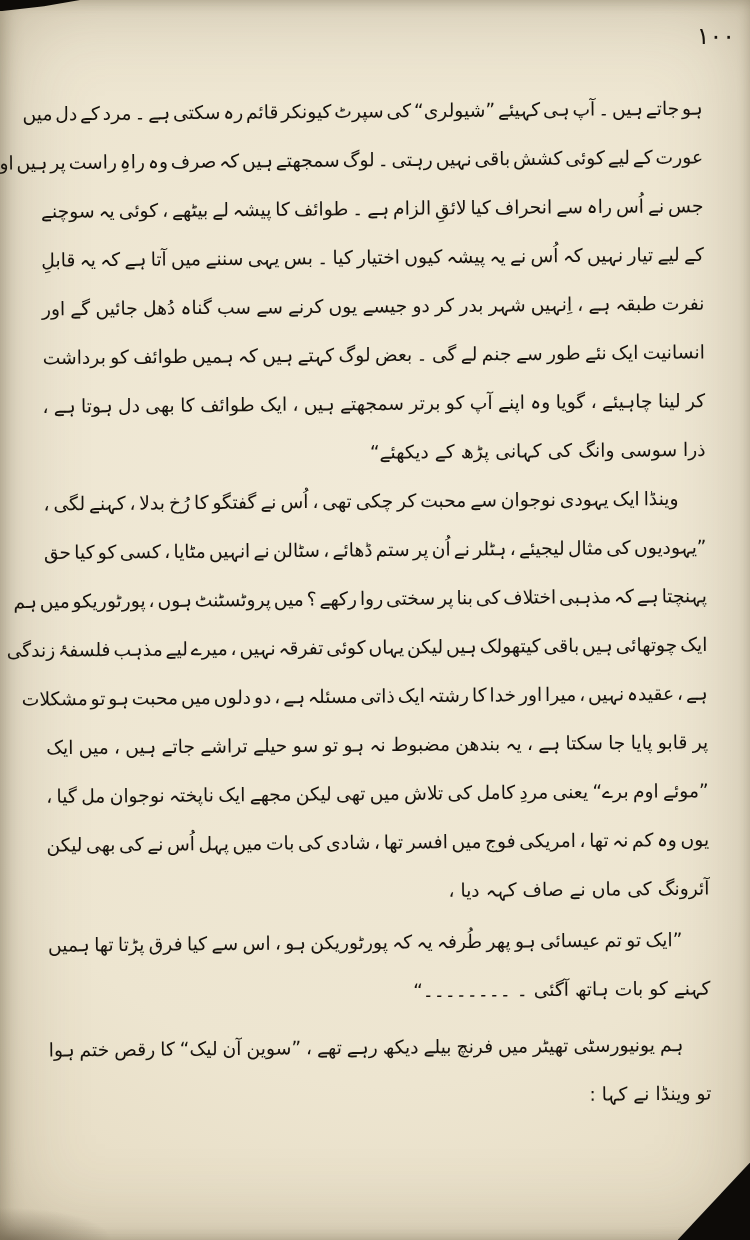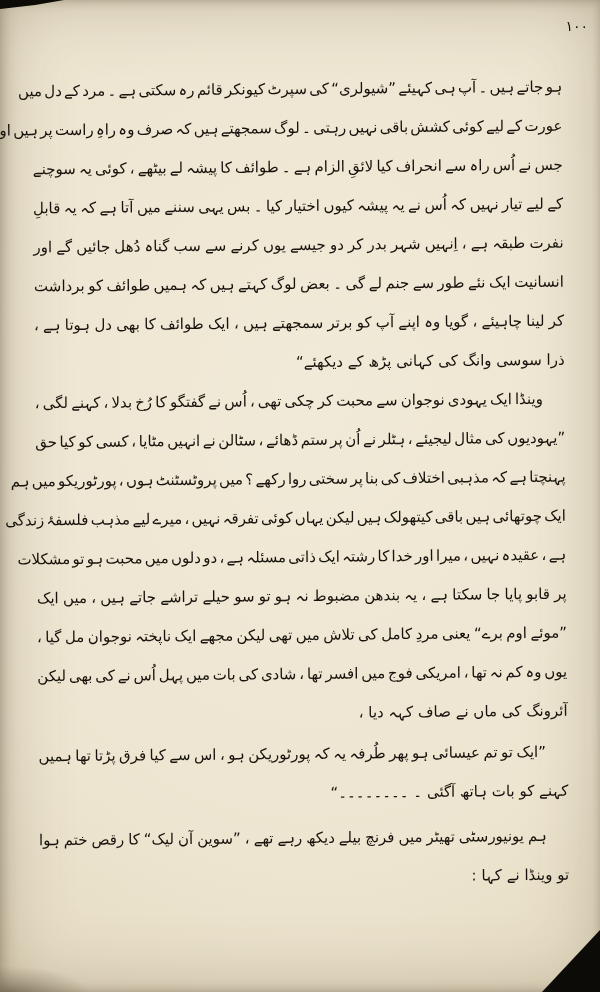--- a/index.html
+++ b/index.html
@@ -26,21 +26,21 @@
   .artifact.bottom-right{
     right:0;bottom:0;width:58px;height:62px;
     clip-path:polygon(100% 0,100% 100%,0 100%);
   }
   .artifact.bottom-left-smudge{
     left:0;bottom:0;width:90px;height:26px;background:none;
     background-image:radial-gradient(ellipse at 10% 100%,rgba(70,58,40,.45),rgba(70,58,40,0) 70%);
   }
   .page-number{
     position:absolute;top:18px;left:0;right:12px;
-    text-align:right;font-size:14px;letter-spacing:3px;
+    text-align:right;font-size:19px;letter-spacing:3px;
     color:#17120c;direction:rtl;
   }
   .text-block{
     position:absolute;top:70px;right:38px;left:32px;
     direction:rtl;color:#17120c;
     font-size:15px;line-height:39px;
     transform:rotate(-0.5deg);transform-origin:50% 0;
     text-rendering:optimizeLegibility;
   }
   .line{

